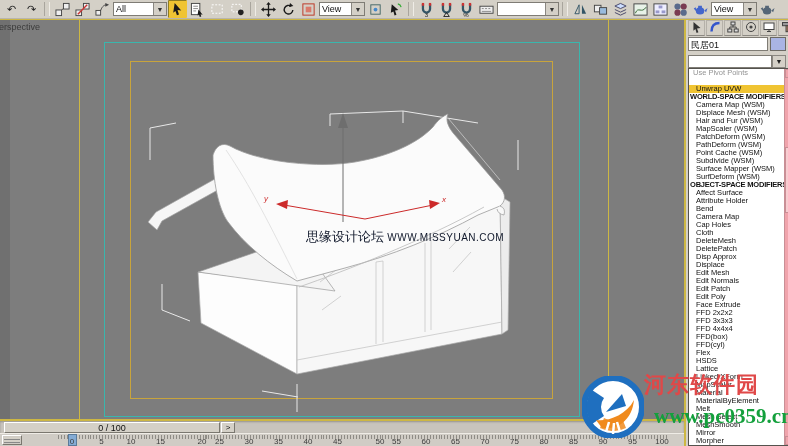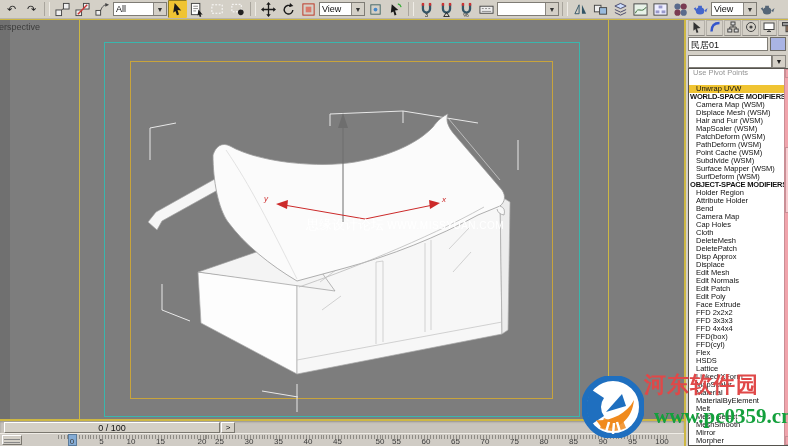--- a/index.html
+++ b/index.html
@@ -35,21 +35,21 @@
   .vp-label{position:absolute;left:-7px;top:3px;font-size:9px;color:#3c3c3c;letter-spacing:0;}
   .border-top{position:absolute;left:0;top:19px;width:788px;height:1px;background:var(--safe-live);z-index:6;}
   .border-bottom{position:absolute;left:0;top:419px;width:686px;height:2px;background:var(--safe-live);z-index:6;}
   .border-right{position:absolute;left:684px;top:19px;width:2px;height:427px;background:var(--safe-live);z-index:6;}
   .live-v{position:absolute;top:0;width:1px;height:400px;background:var(--safe-live);}
   .safe-action{position:absolute;left:104px;top:23px;width:476px;height:375px;
     border:1px solid var(--safe-action);box-sizing:border-box;}
   .safe-title{position:absolute;left:130px;top:42px;width:423px;height:338px;
     border:1px solid var(--safe-title);box-sizing:border-box;}
   .house-svg{position:absolute;left:0;top:0;width:684px;height:400px;}
-  .wm-center{position:absolute;left:306px;top:196px;color:#ffffff;white-space:nowrap;z-index:5;}
+  .wm-center{position:absolute;left:306px;top:208px;color:#0f172a;white-space:nowrap;z-index:5;}
   .wm-center .cn{font-size:13px;}
   .wm-center .url{font-size:10px;letter-spacing:.5px;}
   
   .panel{position:absolute;left:686px;top:19px;width:102px;height:427px;background:var(--ui);}
   .ptabs{position:absolute;left:2px;top:1px;height:15px;display:flex;gap:1px;}
   .ptab{width:15px;height:14px;display:flex;align-items:center;justify-content:center;
     border:1px solid #b5b1a9;border-bottom-color:#8c8983;background:var(--ui);}
   .namerow{position:absolute;left:2px;top:18px;width:98px;height:14px;display:flex;gap:2px;}
   .namefield{flex:1;background:#fff;border:1px solid #7f7c75;font-size:9px;color:#111;
     padding:1px 2px;box-sizing:border-box;white-space:nowrap;overflow:hidden;}
@@ -412,21 +412,21 @@
           <div class="dl-row">Displace Mesh (WSM)</div>
           <div class="dl-row">Hair and Fur (WSM)</div>
           <div class="dl-row">MapScaler (WSM)</div>
           <div class="dl-row">PatchDeform (WSM)</div>
           <div class="dl-row">PathDeform (WSM)</div>
           <div class="dl-row">Point Cache (WSM)</div>
           <div class="dl-row">Subdivide (WSM)</div>
           <div class="dl-row">Surface Mapper (WSM)</div>
           <div class="dl-row">SurfDeform (WSM)</div>
           <div class="dl-row hdr">OBJECT-SPACE MODIFIERS</div>
-          <div class="dl-row">Holder Region</div>
+          <div class="dl-row">Affect Surface</div>
           <div class="dl-row">Attribute Holder</div>
           <div class="dl-row">Bend</div>
           <div class="dl-row">Camera Map</div>
           <div class="dl-row">Cap Holes</div>
           <div class="dl-row">Cloth</div>
           <div class="dl-row">DeleteMesh</div>
           <div class="dl-row">DeletePatch</div>
           <div class="dl-row">Disp Approx</div>
           <div class="dl-row">Displace</div>
           <div class="dl-row">Edit Mesh</div>

